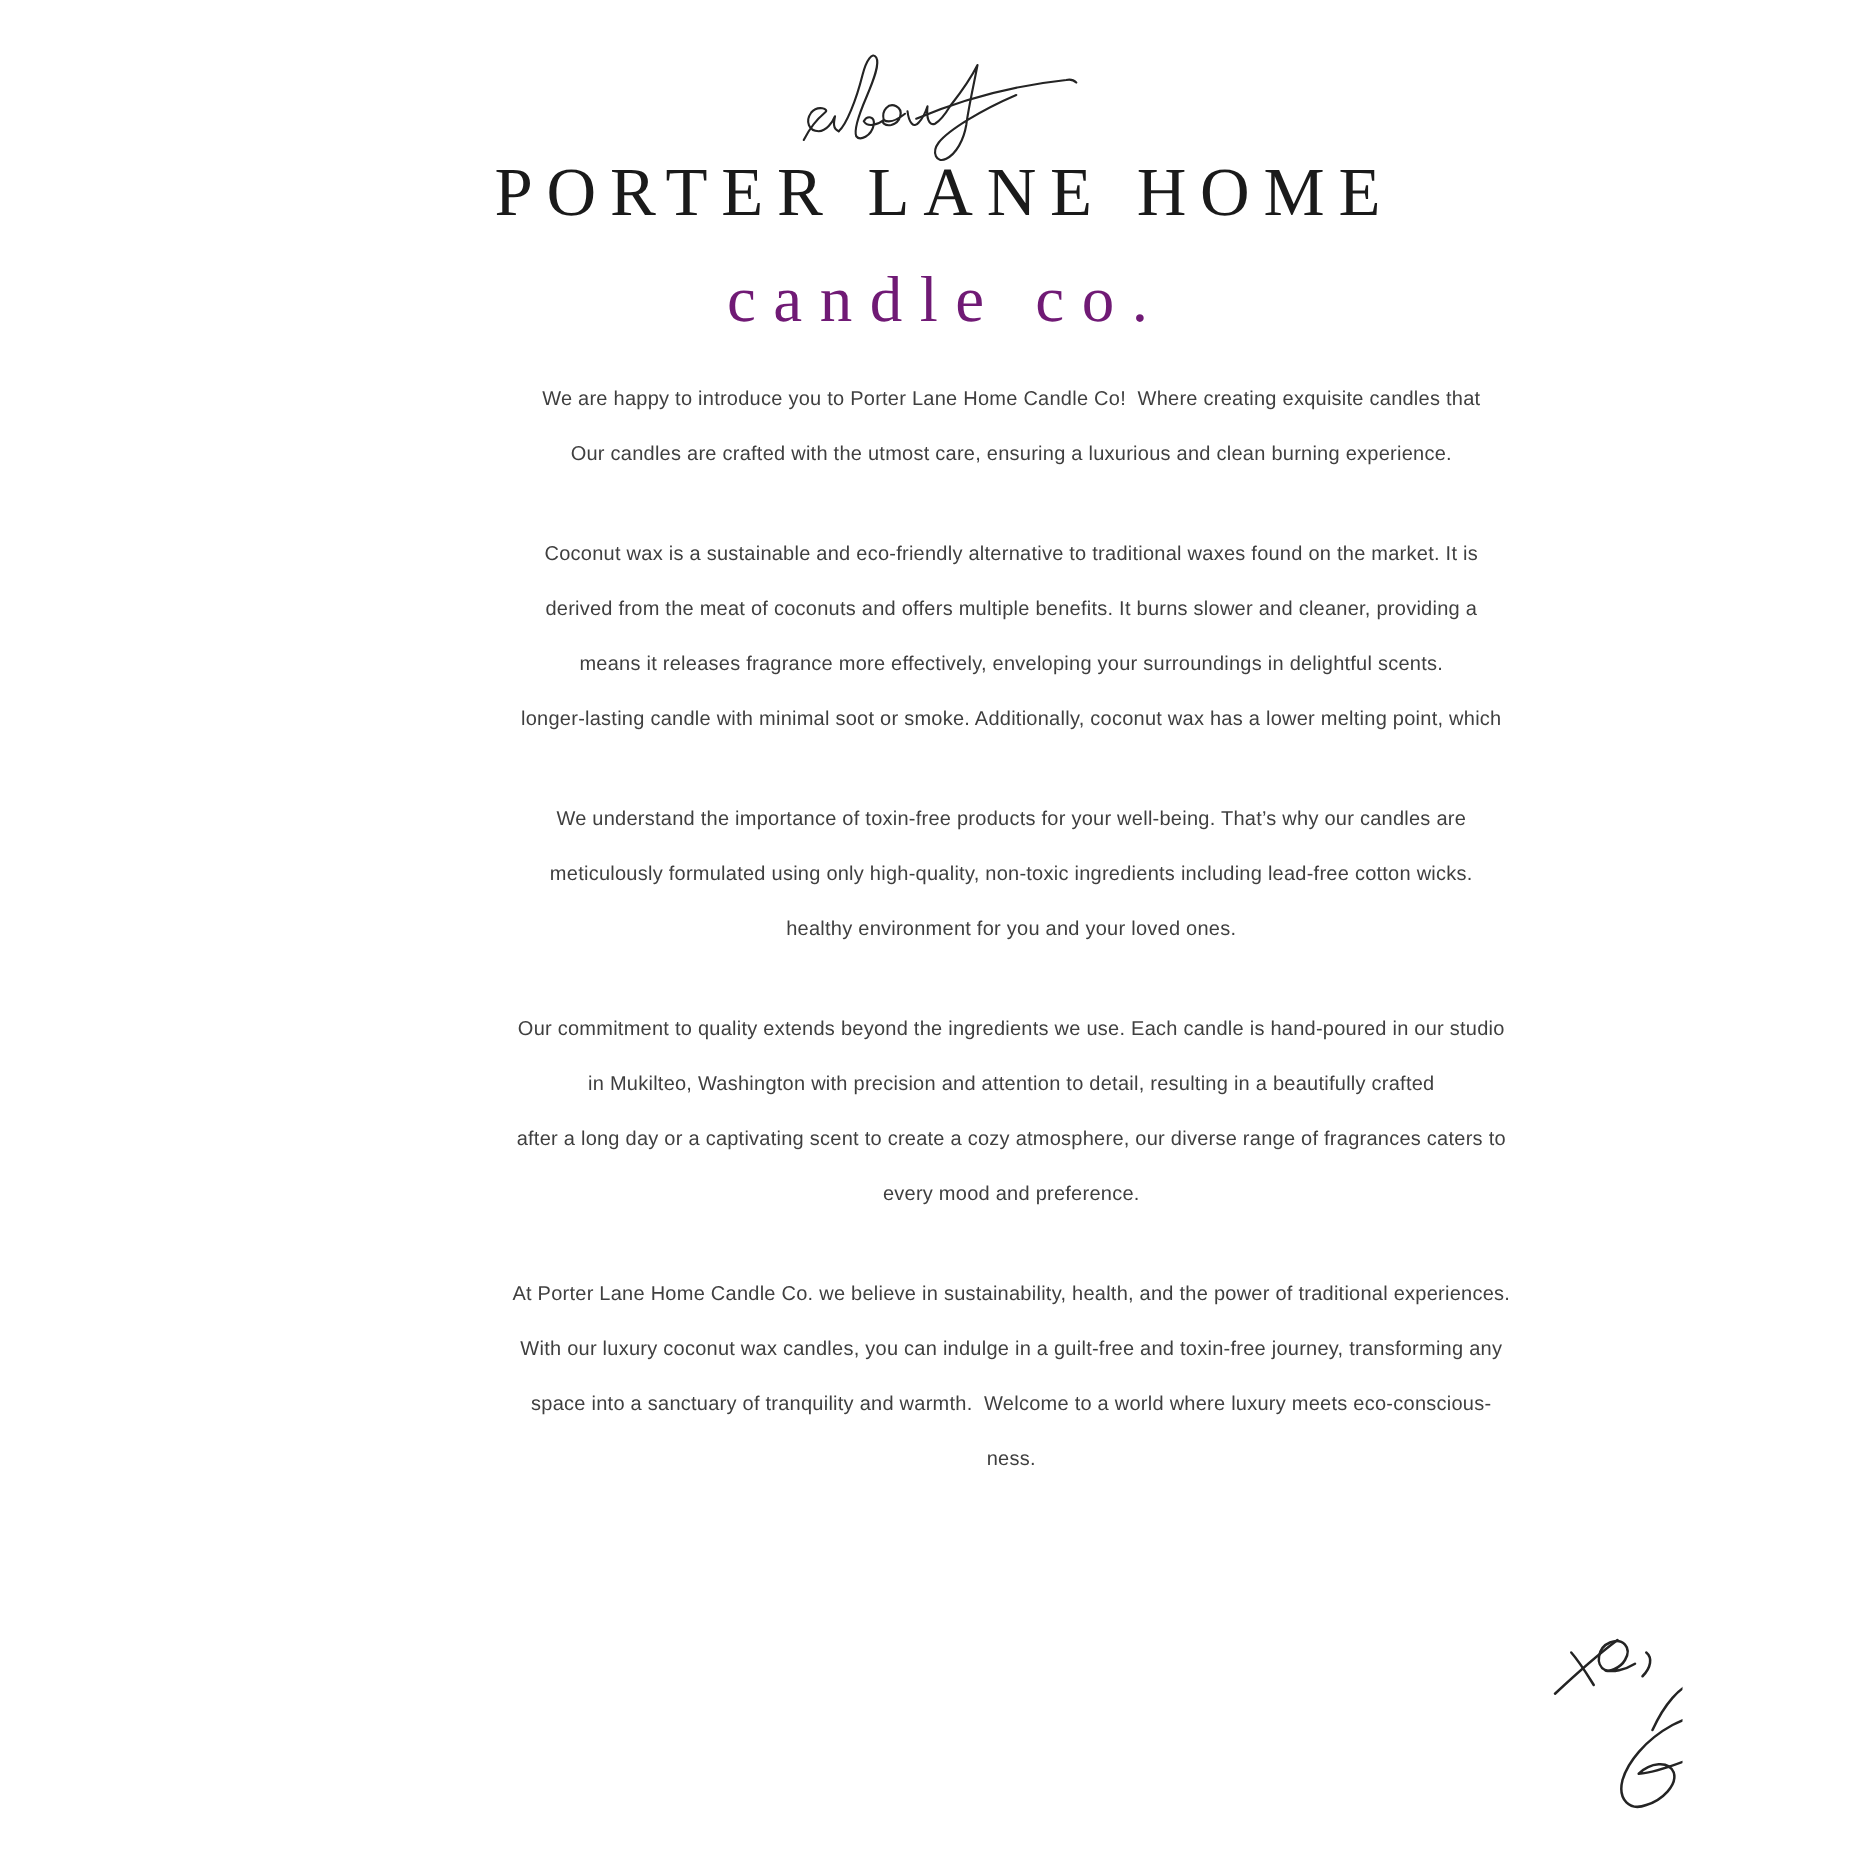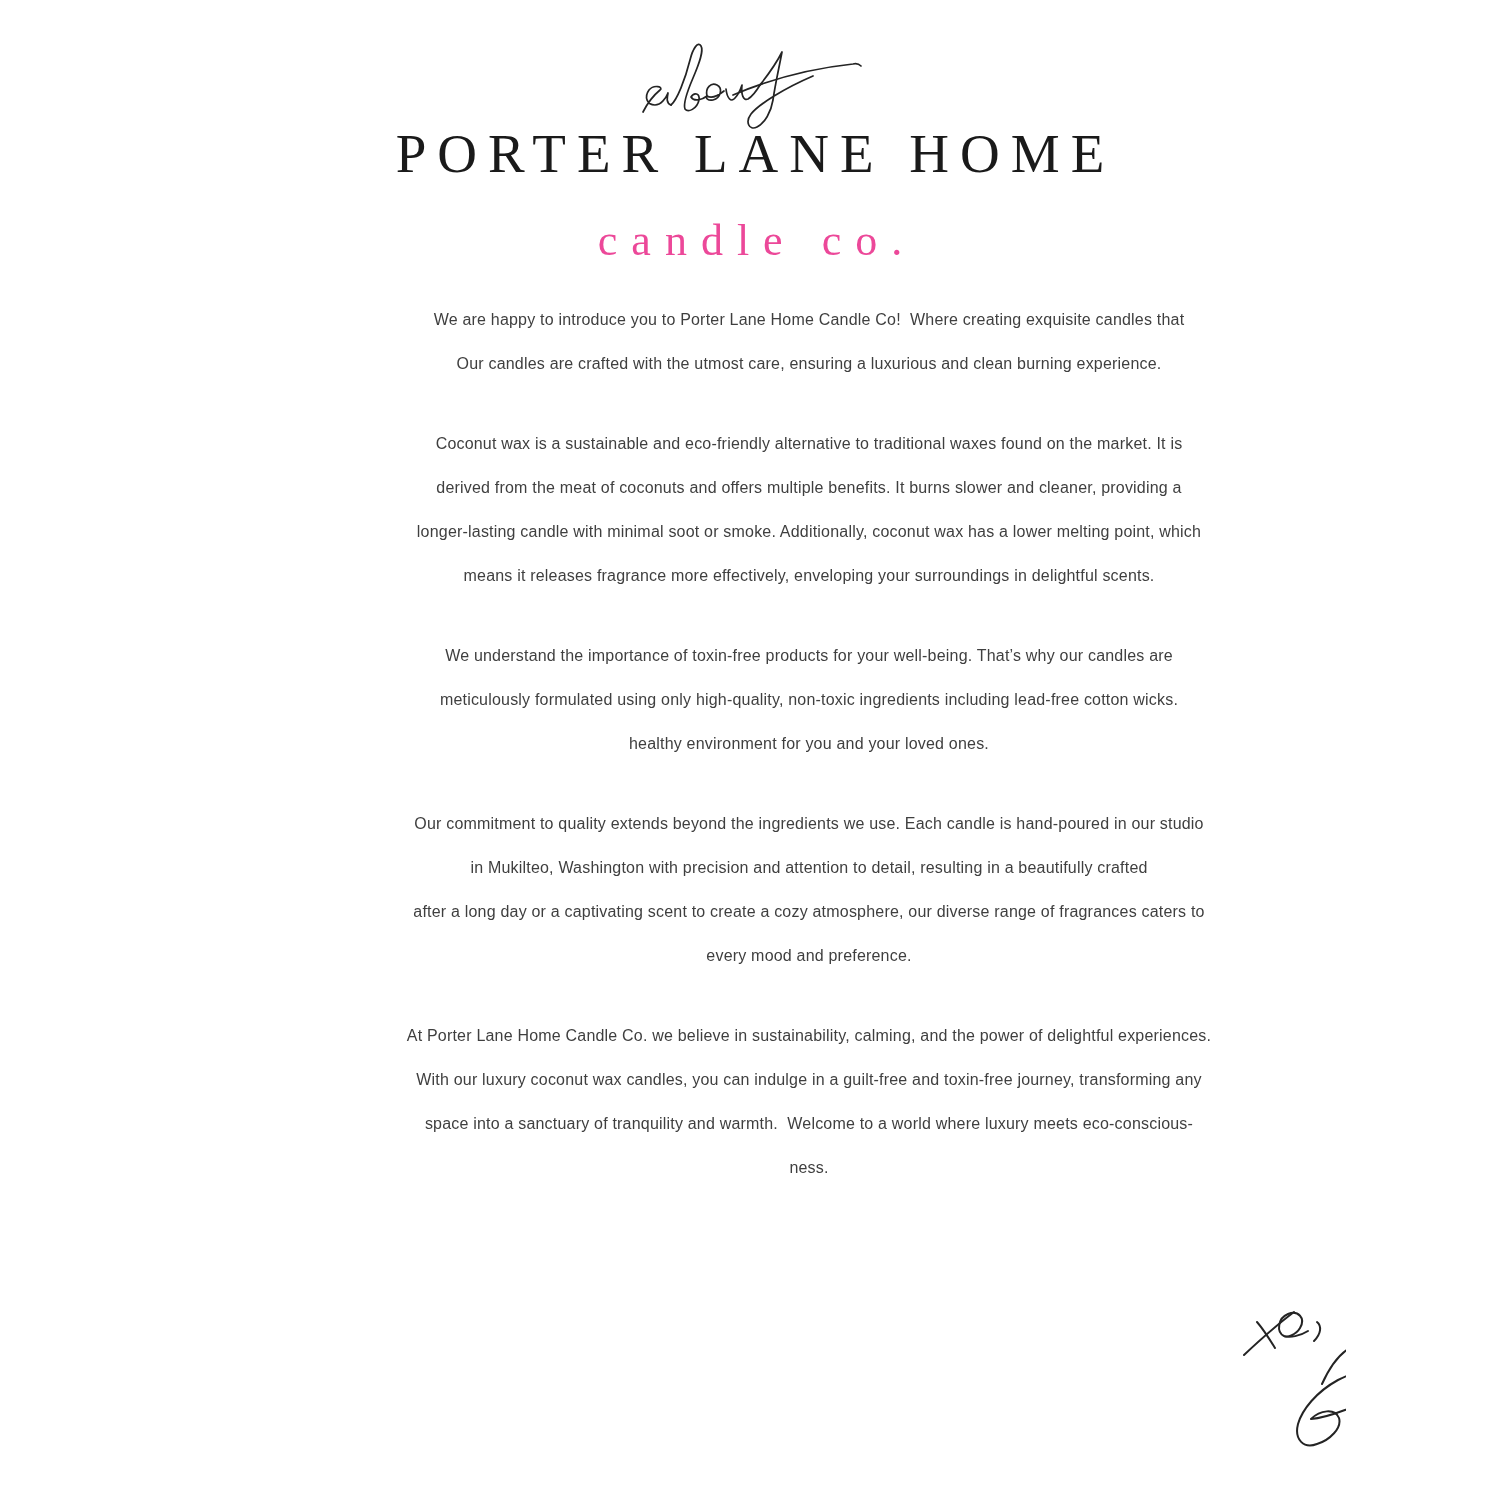--- a/index.html
+++ b/index.html
@@ -30,24 +30,24 @@
     line-height: 60px;
     letter-spacing: 11px;
     color: #1a1a1a;
     text-indent: 11px; 
     white-space: pre;
   }
   .brand-subtitle {
     margin-top: 32px;
     font-family: "Liberation Serif", serif;
     font-weight: 500;
-    font-size: 44px;
+    font-size: 52px;
     line-height: 50px;
     letter-spacing: 14px;
-    color: #ec4899;
+    color: #701a75;
     text-indent: 14px;
     white-space: pre;
   }
   .body-copy {
     width: 1310px;
     margin: 32px auto 0;
     text-align: center;
     color: #3f3f3f;
     font-size: 16px;
     line-height: 44px;
@@ -103,39 +103,39 @@
   <div class="body-copy">
 
     <div class="paragraph">
       <div class="line">We are happy to introduce you to Porter Lane Home Candle Co!  Where creating exquisite candles that</div>
       <div class="line">Our candles are crafted with the utmost care, ensuring a luxurious and clean burning experience.</div>
     </div>
 
     <div class="paragraph">
       <div class="line">Coconut wax is a sustainable and eco-friendly alternative to traditional waxes found on the market. It is</div>
       <div class="line">derived from the meat of coconuts and offers multiple benefits. It burns slower and cleaner, providing a</div>
+      <div class="line">means it releases fragrance more effectively, enveloping your surroundings in delightful scents.</div>
       <div class="line">longer-lasting candle with minimal soot or smoke. Additionally, coconut wax has a lower melting point, which</div>
-      <div class="line">means it releases fragrance more effectively, enveloping your surroundings in delightful scents.</div>
     </div>
 
     <div class="paragraph">
       <div class="line">We understand the importance of toxin-free products for your well-being. That’s why our candles are</div>
       <div class="line">meticulously formulated using only high-quality, non-toxic ingredients including lead-free cotton wicks.</div>
       <div class="line">healthy environment for you and your loved ones.</div>
     </div>
 
     <div class="paragraph">
       <div class="line">Our commitment to quality extends beyond the ingredients we use. Each candle is hand-poured in our studio</div>
       <div class="line">in Mukilteo, Washington with precision and attention to detail, resulting in a beautifully crafted</div>
       <div class="line">after a long day or a captivating scent to create a cozy atmosphere, our diverse range of fragrances caters to</div>
       <div class="line">every mood and preference.</div>
     </div>
 
     <div class="paragraph">
-      <div class="line">At Porter Lane Home Candle Co. we believe in sustainability, calming, and the power of delightful experiences.</div>
+      <div class="line">At Porter Lane Home Candle Co. we believe in sustainability, health, and the power of traditional experiences.</div>
       <div class="line">With our luxury coconut wax candles, you can indulge in a guilt-free and toxin-free journey, transforming any</div>
       <div class="line">space into a sanctuary of tranquility and warmth.  Welcome to a world where luxury meets eco-conscious-</div>
       <div class="line">ness.</div>
     </div>
 
   </div>
 
   <svg class="signature-svg" viewBox="1055 1278 345 205" aria-hidden="true">
     <g class="script-stroke" stroke-width="2">
 

